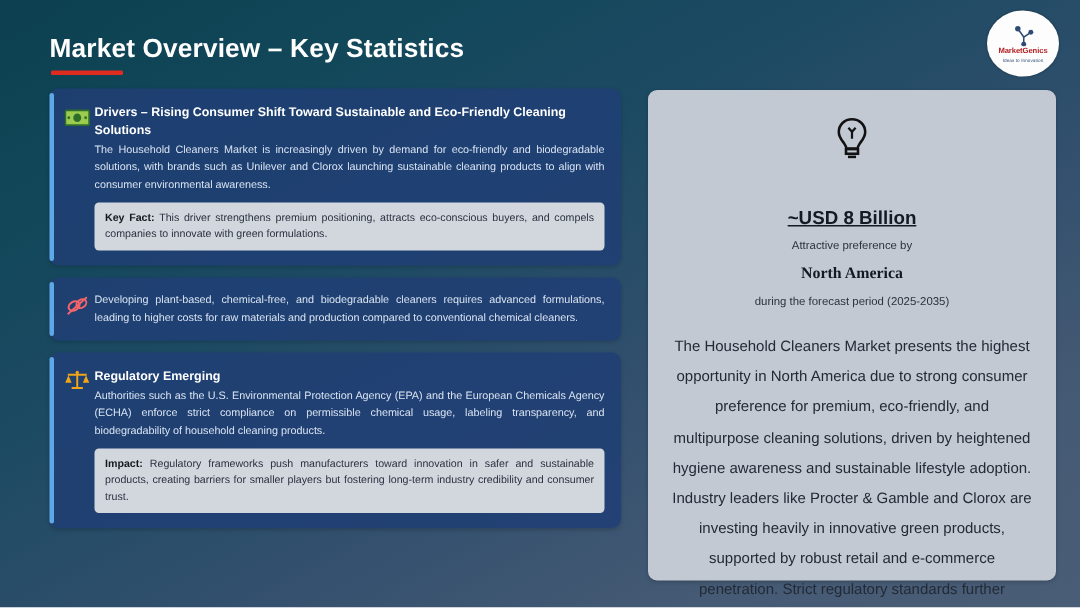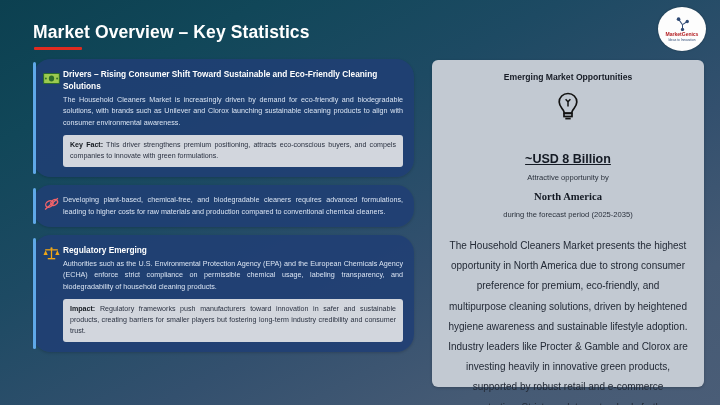--- a/index.html
+++ b/index.html
@@ -60,21 +60,21 @@
   .logo-tag {
     font-size: 3.1px; color: #2f4a74; letter-spacing: 0.05px;
     margin-top: 1.2px; line-height: 1;
   }
 
   
   .cards { position: absolute; left: 33px; top: 59px; width: 381px; }
   .card {
     position: relative;
     background: rgba(32,63,116,0.88);
-    border-radius: 18px;
+    border-radius: 6px;
     padding: 9px 11px 10px 30px;
     margin-bottom: 8px;
     box-shadow: 0 1px 3px rgba(0,0,0,.18);
   }
   .card::before {
     content: "";
     position: absolute;
     left: 0; top: 3px; bottom: 3px;
     width: 2.5px;
     background: #5fa8e8;
@@ -217,31 +217,30 @@
       <div class="card-title">Regulatory Emerging</div>
       <div class="card-body">Authorities such as the U.S. Environmental Protection Agency (EPA) and the European Chemicals Agency (ECHA) enforce strict compliance on permissible chemical usage, labeling transparency, and biodegradability of household cleaning products.</div>
       <div class="callout">
         <b>Impact:</b><span> Regulatory frameworks push manufacturers toward innovation in safer and sustainable products, creating barriers for smaller players but fostering long-term industry credibility and consumer trust.</span>
       </div>
     </div>
 
   </div>
 
   <div class="panel">
-    <div class="panel-title">Emerging Market Opportunities</div>
 
     <svg class="bulb" viewBox="0 0 24 30">
       <path d="M12 1.5 C6.9 1.5 3.2 5.3 3.2 10 C3.2 13.5 5.3 15.6 6.8 17.6 C7.6 18.7 8.1 19.6 8.2 21 L15.8 21 C15.9 19.6 16.4 18.7 17.2 17.6 C18.7 15.6 20.8 13.5 20.8 10 C20.8 5.3 17.1 1.5 12 1.5 Z" fill="none" stroke="#121212" stroke-width="1.7"></path>
       <line x1="12" y1="9.5" x2="12" y2="14.5" stroke="#121212" stroke-width="1.5"></line>
       <line x1="12" y1="9.8" x2="9.6" y2="7.2" stroke="#121212" stroke-width="1.5"></line>
       <line x1="12" y1="9.8" x2="14.4" y2="7.2" stroke="#121212" stroke-width="1.5"></line>
       <rect x="8" y="21.4" width="8" height="3.1" fill="none" stroke="#121212" stroke-width="1.7"></rect>
       <line x1="9.3" y1="26.6" x2="14.7" y2="26.6" stroke="#121212" stroke-width="1.7"></line>
     </svg>
 
     <div class="panel-value">~USD 8 Billion</div>
-    <div class="panel-sub">Attractive opportunity by</div>
+    <div class="panel-sub">Attractive preference by</div>
     <div class="panel-region">North America</div>
     <div class="panel-period">during the forecast period (2025-2035)</div>
     <div class="panel-desc">The Household Cleaners Market presents the highest opportunity in North America due to strong consumer preference for premium, eco-friendly, and multipurpose cleaning solutions, driven by heightened hygiene awareness and sustainable lifestyle adoption. Industry leaders like Procter &amp; Gamble and Clorox are investing heavily in innovative green products, supported by robust retail and e-commerce penetration. Strict regulatory standards further accelerate innovation.</div>
   </div>
 
 </div>
 
 </body></html>

